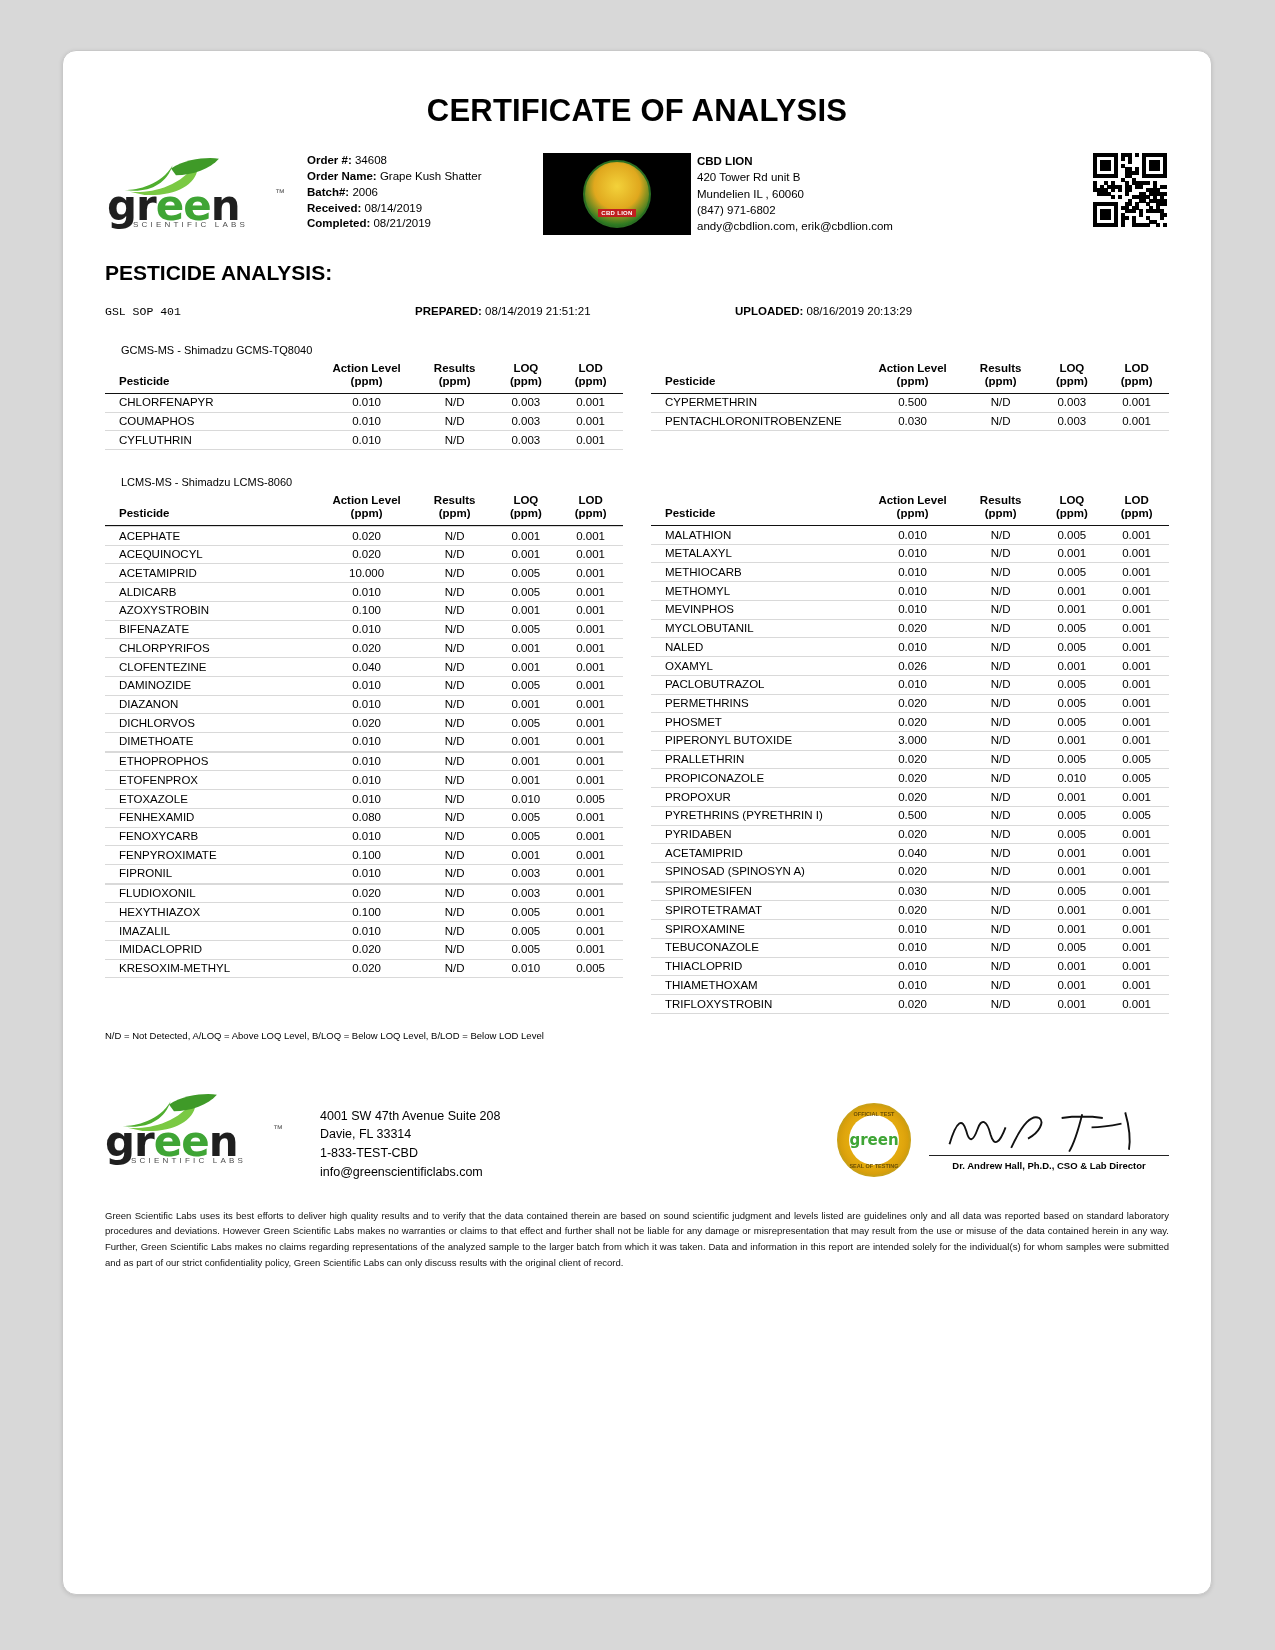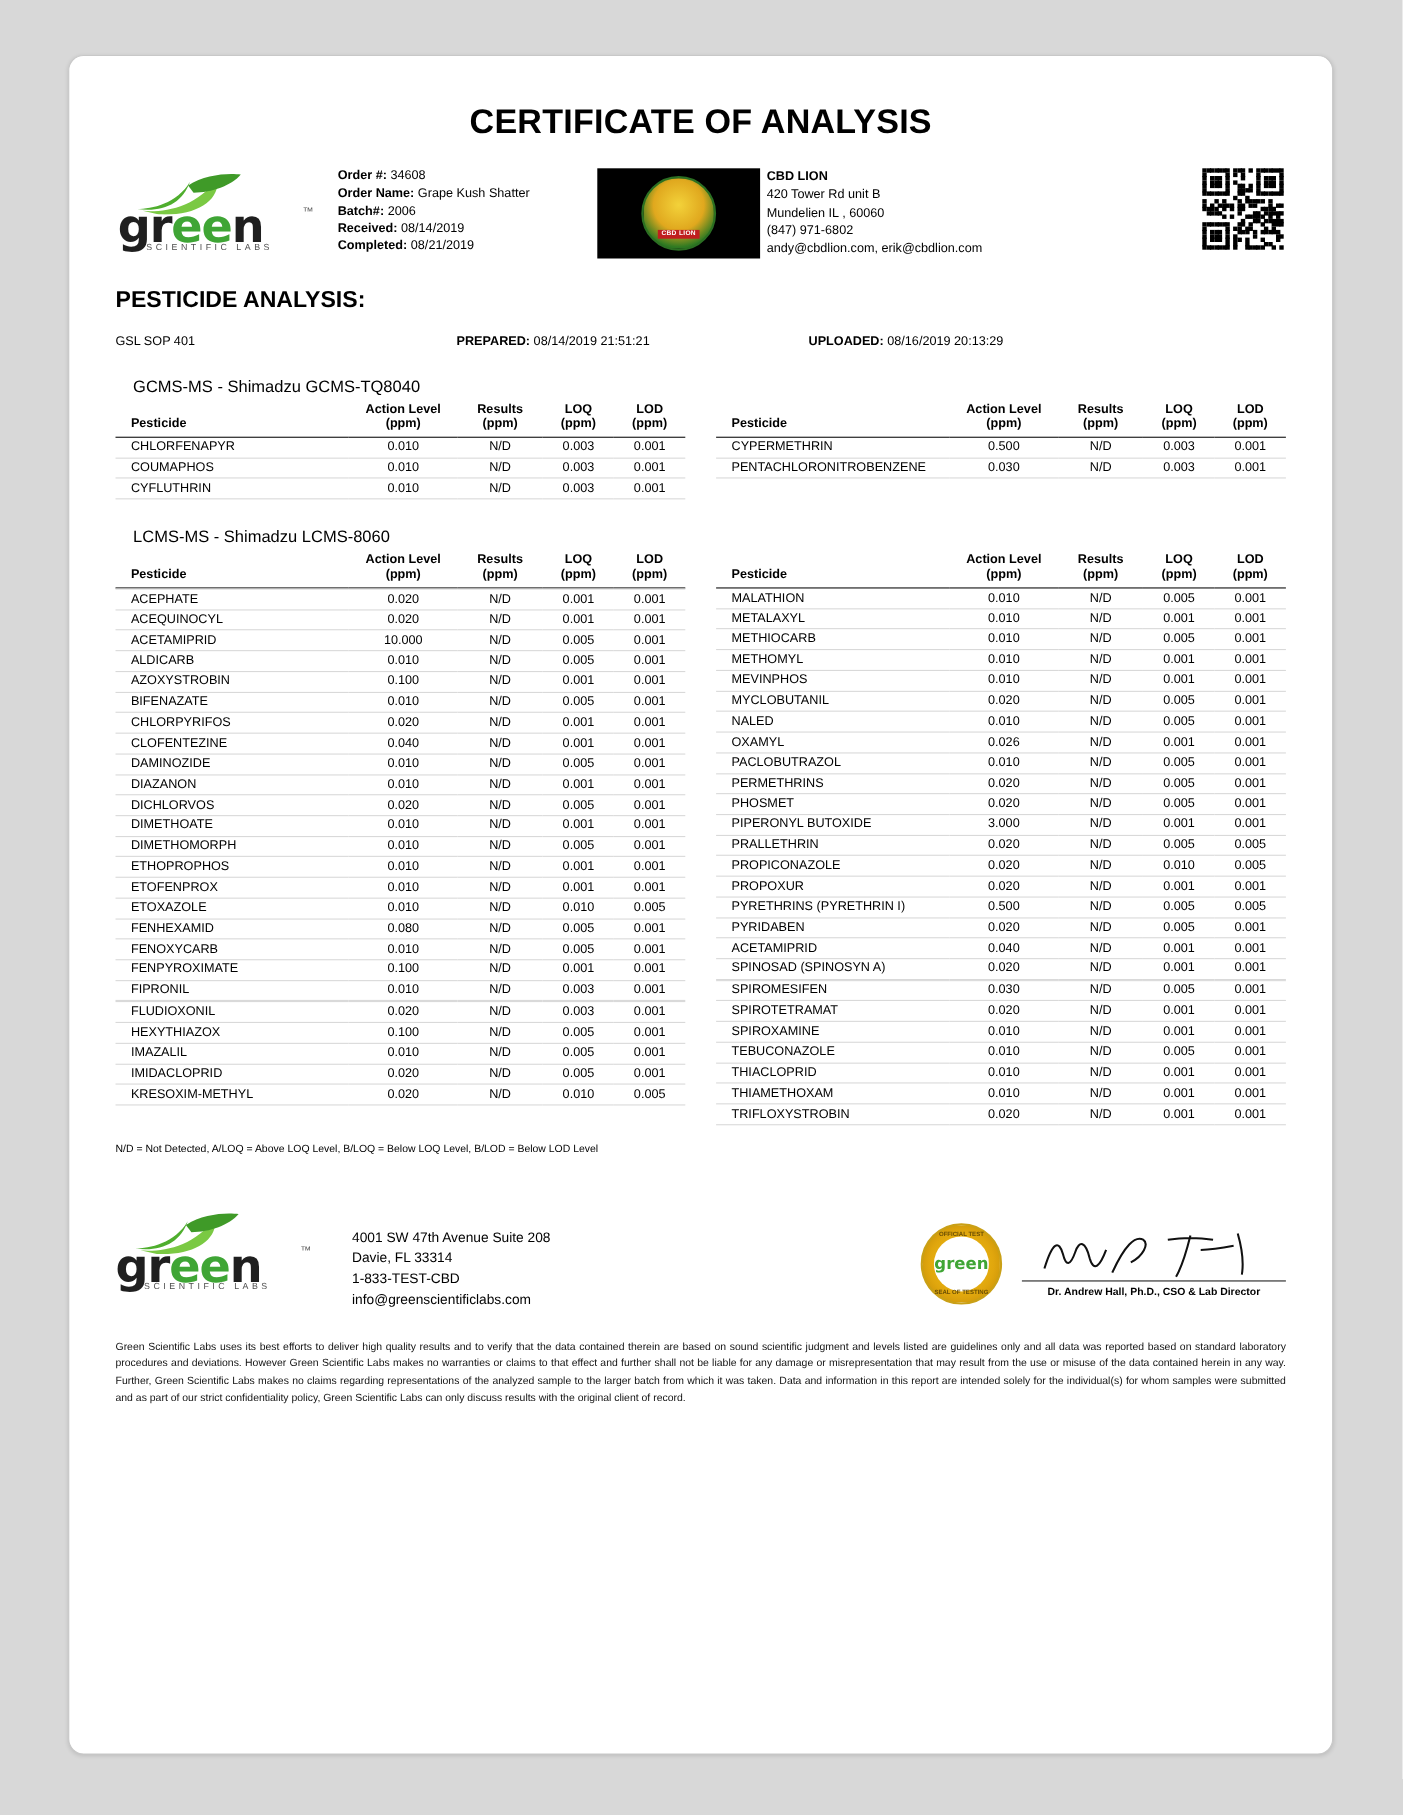--- a/index.html
+++ b/index.html
@@ -85,26 +85,26 @@
   .qr { width: 74px; height: 74px; position: relative; background:#fff;}
   .qr i { position:absolute; background:#000; display:block;}
 
   
   h2.section {
     font-size: 21px; font-weight: bold; margin: 26px 0 0 8px;
   }
   .meta {
     display: flex; font-size: 11.5px; margin: 20px 0 0 8px;
   }
-  .meta .m1 { width: 310px; }
+  .meta .m1 { width: 310px; font-family: Liberation Mono, monospace; }
   .meta .m2 { width: 320px; }
   .meta b { font-weight: bold; }
 
   .instrument {
-    font-size: 15px; margin: 26px 0 6px 24px;
+    font-size: 11px; margin: 26px 0 6px 24px;
   }
   .tables { display: flex; gap: 28px; padding: 0 8px; }
   .tcol { flex: 1; }
   table.p {
     width: 100%; border-collapse: collapse; font-size: 11.5px;
   }
   table.p thead th {
     font-weight: bold; text-align: center; vertical-align: bottom;
     padding: 0 2px 1px 2px; line-height: 1.15;
   }
@@ -693,27 +693,20 @@
             <tr>
               <td class="name">DIMETHOATE</td>
               <td>0.010</td>
               <td>N/D</td>
               <td>0.001</td>
               <td>0.001</td>
             </tr>
             <tr class="sep">
               <td colspan="5"></td>
             </tr>
-            <tr>
-              <td class="name">DIMETHOMORPH</td>
-              <td>0.010</td>
-              <td>N/D</td>
-              <td>0.005</td>
-              <td>0.001</td>
-            </tr>
             <tr class="sep">
               <td colspan="5"></td>
             </tr>
             <tr>
               <td class="name">ETHOPROPHOS</td>
               <td>0.010</td>
               <td>N/D</td>
               <td>0.001</td>
               <td>0.001</td>
             </tr>

